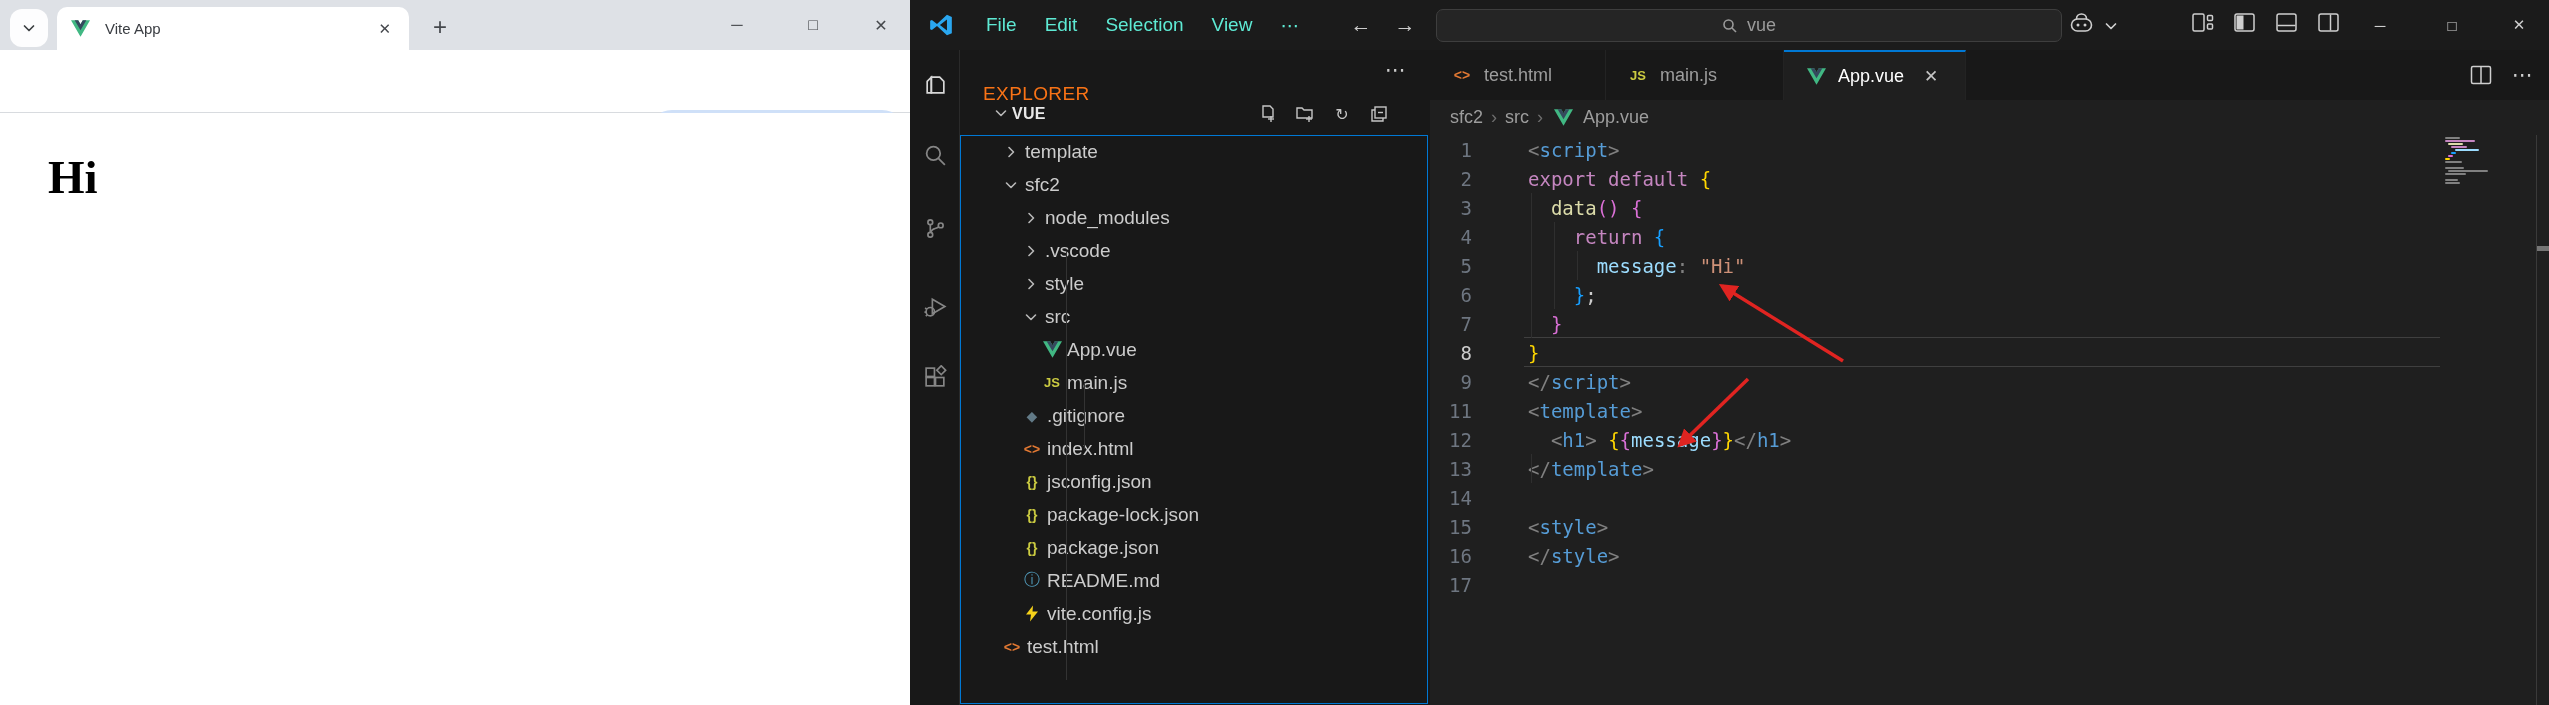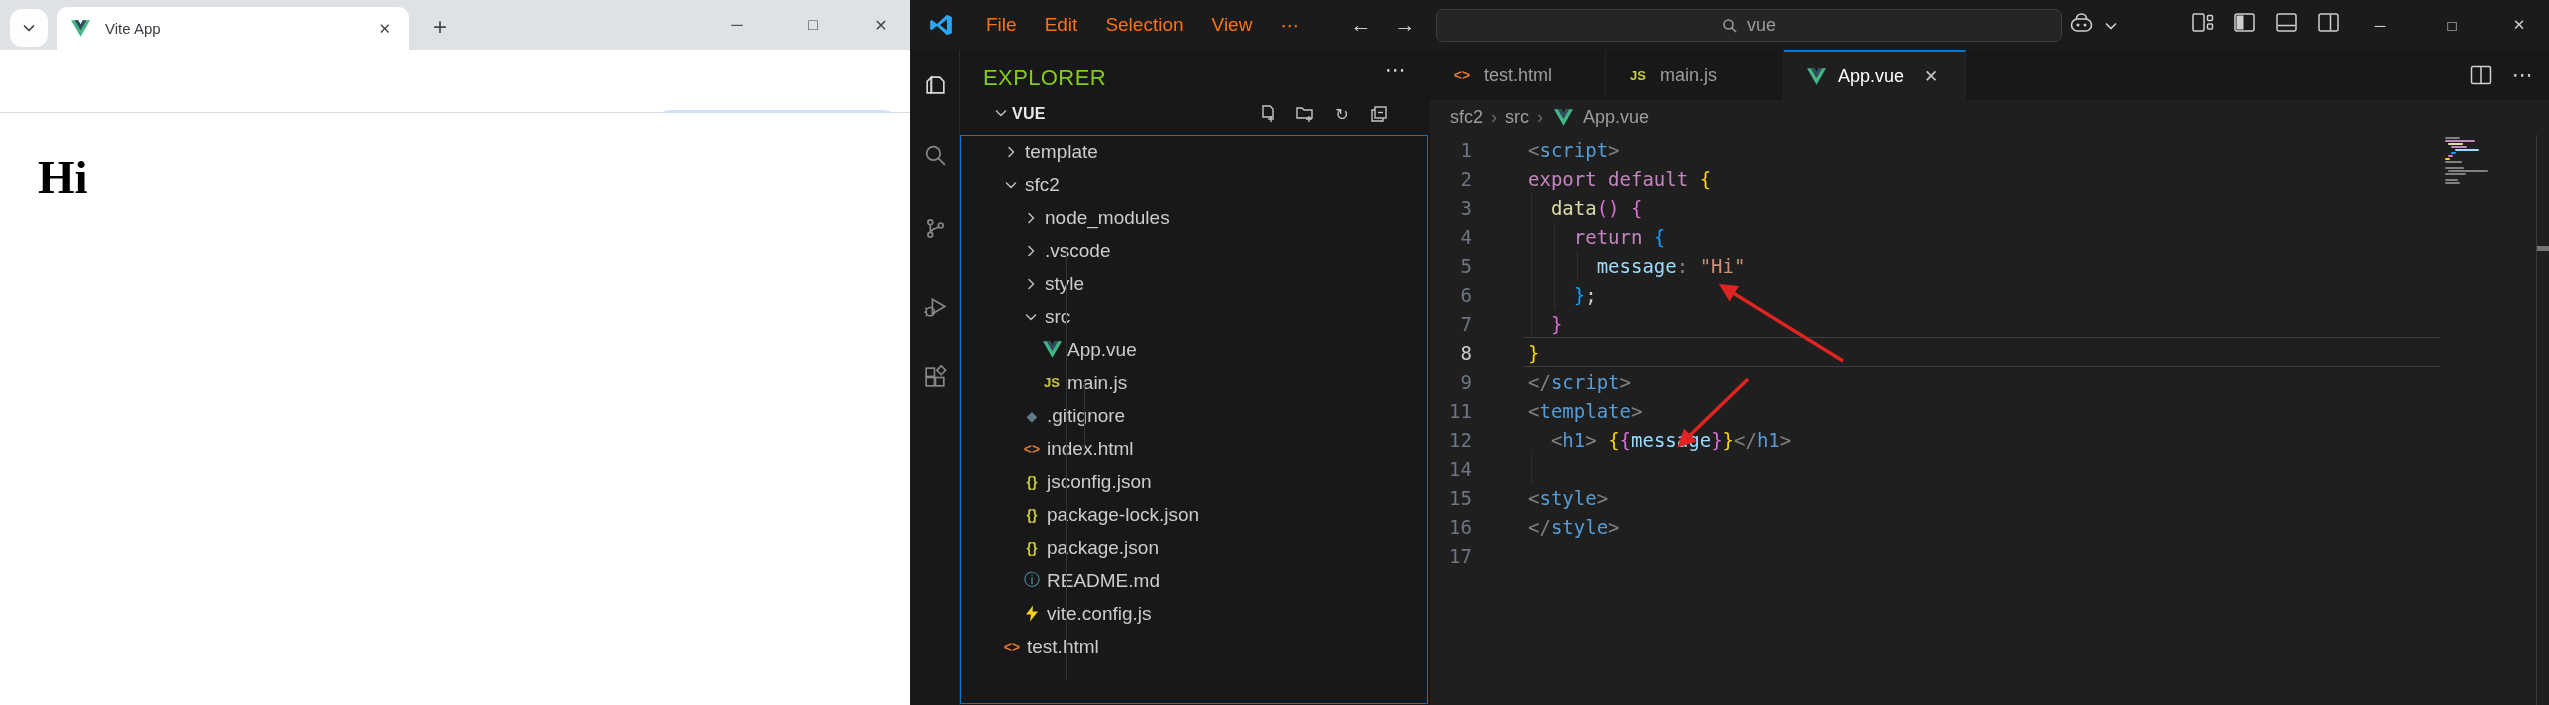--- a/index.html
+++ b/index.html
@@ -23,40 +23,40 @@
   .omnibox{position:absolute;left:172px;top:63px;width:344px;height:44px;background:#e9eef8;border-radius:22px;display:flex;align-items:center;padding:0 14px}
   .omnibox .addr{font-size:17px;color:#27292d;margin-left:12px;flex:1}
   .omni-ic{display:flex;align-items:center;justify-content:center;color:#5f6368}
   .star{font-size:20px;color:#5f6368;margin-left:12px}
   .avatar{position:absolute;left:538px;top:66px;width:38px;height:38px;border-radius:50%;background:radial-gradient(circle at 35% 30%,#dfe8f2 0%,#9fb4cc 40%,#53688c 75%,#2e3d57 100%)}
   .chev2{position:absolute;left:596px;top:68px;font-size:24px;color:#45484d}
   .updpill{position:absolute;left:648px;top:60px;width:258px;height:48px;background:#cfe0f8;border-radius:24px;display:flex;align-items:center;padding:0 14px 0 20px}
   .updpill .txt{font-size:18px;color:#1d3d6b;flex:1;white-space:nowrap}
   .updpill .kebab{font-size:19px;color:#174180;font-weight:bold;letter-spacing:0}
   .bpage{position:absolute;left:0;top:113px;width:910px;height:592px;background:#fff}
-  .bpage h1{position:absolute;left:38px;top:37px;font-family:"Liberation Serif","DejaVu Serif",serif;font-weight:bold;font-size:47px;color:#000}
+  .bpage h1{position:absolute;left:48px;top:37px;font-family:"Liberation Serif","DejaVu Serif",serif;font-weight:bold;font-size:47px;color:#000}
 
   
   .vscode{position:absolute;left:910px;top:0;width:1639px;height:705px;background:#1f1f1f;color:#ccc}
   .vtitle{position:absolute;left:0;top:0;width:1639px;height:50px;background:#1b1b1b}
   .vlogo{position:absolute;left:18px;top:12px;width:26px;height:26px}
   .vmenus{position:absolute;left:62px;top:0;height:50px;display:flex;align-items:center}
-  .menu-item{padding:0 14px;font-size:19px;color:#f97316}
+  .menu-item{padding:0 14px;font-size:19px;color:#5eead4}
   .histbtn{position:absolute;top:12px;width:30px;height:26px;display:flex;align-items:center;justify-content:center;font-size:21px;color:#cbcbcb}
   .cmdcenter{position:absolute;left:526px;top:9px;width:626px;height:33px;background:#252525;border:1px solid #3e3e3e;border-radius:7px;display:flex;align-items:center;justify-content:center;gap:9px;color:#9a9a9a;font-size:18px}
   .tbicon{position:absolute;top:13px;color:#cfcfcf;display:flex;align-items:center;justify-content:center}
   .vwc{position:absolute;top:5px;width:40px;height:40px;display:flex;align-items:center;justify-content:center;color:#cfcfcf;font-size:15px}
 
   .actbar{position:absolute;left:0;top:50px;width:50px;height:655px;background:#181818;border-right:1px solid #2a2a2a}
   .ab-icon{position:absolute;left:13px;width:25px;height:25px;color:#868686}
   .ab-icon.active{color:#d7d7d7}
 
   .sidebar{position:absolute;left:50px;top:50px;width:470px;height:655px;background:#181818}
   .sb-head{position:absolute;left:0;top:0;width:470px;height:45px}
-  .sb-title{position:absolute;left:23px;top:15px;font-size:22px;color:#84cc16;letter-spacing:.4px}
+  .sb-title{position:absolute;left:23px;top:33px;font-size:19px;color:#f97316;letter-spacing:.4px}
   .sb-more{position:absolute;right:24px;top:8px;font-size:21px;color:#cccccc}
   .sb-sec{position:absolute;left:0;top:45px;width:470px;height:40px}
   .sec-twisty{position:absolute;left:30px;top:11px;color:#c5c5c5}
   .sec-name{position:absolute;left:52px;top:10px;font-size:16px;font-weight:bold;color:#e8e8e8;letter-spacing:.3px}
   .sec-acts{position:absolute;right:40px;top:8px;display:flex;gap:15px;color:#c5c5c5}
   .sec-acts span{width:22px;height:22px;display:flex;align-items:center;justify-content:center}
   .focusframe{position:absolute;left:0;top:85px;width:468px;height:569px;border:1px solid #0078d4;pointer-events:none;z-index:5}
   .filetree{position:absolute;left:1px;top:85px;width:466px;font-size:19px;color:#cccccc}
   .tree-row{height:33px;display:flex;align-items:center}
   .twisty{width:22px;display:flex;justify-content:center;color:#b8b8b8;flex:none}
@@ -468,20 +468,21 @@
           <div class="cl"><span class="ln">2</span><span class="ct"><span class="tok-kw">export</span><span class="tok-ws"> </span><span class="tok-kw">default</span><span class="tok-ws"> </span><span class="tok-b1">{</span></span></div>
           <div class="cl"><span class="ln">3</span><span class="ct"><span class="tok-ws">  </span><span class="tok-fn">data</span><span class="tok-b2">()</span><span class="tok-ws"> </span><span class="tok-b2">{</span></span></div>
           <div class="cl"><span class="ln">4</span><span class="ct"><span class="tok-ws">    </span><span class="tok-kw">return</span><span class="tok-ws"> </span><span class="tok-b3">{</span></span></div>
           <div class="cl"><span class="ln">5</span><span class="ct"><span class="tok-ws">      </span><span class="tok-var">message</span><span class="tok-p">:</span><span class="tok-ws"> </span><span class="tok-str">"Hi"</span></span></div>
           <div class="cl"><span class="ln">6</span><span class="ct"><span class="tok-ws">    </span><span class="tok-b3">}</span><span class="tok-sem">;</span></span></div>
           <div class="cl"><span class="ln">7</span><span class="ct"><span class="tok-ws">  </span><span class="tok-b2">}</span></span></div>
           <div class="cl"><span class="ln cur">8</span><span class="ct"><span class="tok-b1">}</span></span></div>
           <div class="cl"><span class="ln">9</span><span class="ct"><span class="tok-p">&lt;/</span><span class="tok-tag">script</span><span class="tok-p">&gt;</span></span></div>
           <div class="cl"><span class="ln">11</span><span class="ct"><span class="tok-p">&lt;</span><span class="tok-tag">template</span><span class="tok-p">&gt;</span></span></div>
           <div class="cl"><span class="ln">12</span><span class="ct"><span class="tok-ws">  </span><span class="tok-p">&lt;</span><span class="tok-tag">h1</span><span class="tok-p">&gt;</span><span class="tok-ws"> </span><span class="tok-b1">{</span><span class="tok-b2">{</span><span class="tok-var">message</span><span class="tok-b2">}</span><span class="tok-b1">}</span><span class="tok-p">&lt;/</span><span class="tok-tag">h1</span><span class="tok-p">&gt;</span></span></div>
+          <div class="cl"><span class="ln">13</span><span class="ct"><span class="tok-p">&lt;/</span><span class="tok-tag">template</span><span class="tok-p">&gt;</span></span></div>
           <div class="cl"><span class="ln">14</span><span class="ct"></span></div>
           <div class="cl"><span class="ln">15</span><span class="ct"><span class="tok-p">&lt;</span><span class="tok-tag">style</span><span class="tok-p">&gt;</span></span></div>
           <div class="cl"><span class="ln">16</span><span class="ct"><span class="tok-p">&lt;/</span><span class="tok-tag">style</span><span class="tok-p">&gt;</span></span></div>
           <div class="cl"><span class="ln">17</span><span class="ct"></span></div>
         </div>
       <div class="curline"></div>
       <div class="cguide" style="left:101px;top:58px;height:145px"></div>
       <div class="cguide" style="left:124px;top:87px;height:87px"></div>
       <div class="cguide" style="left:147px;top:116px;height:29px"></div>
       <div class="cguide" style="left:101px;top:319px;height:29px"></div>

